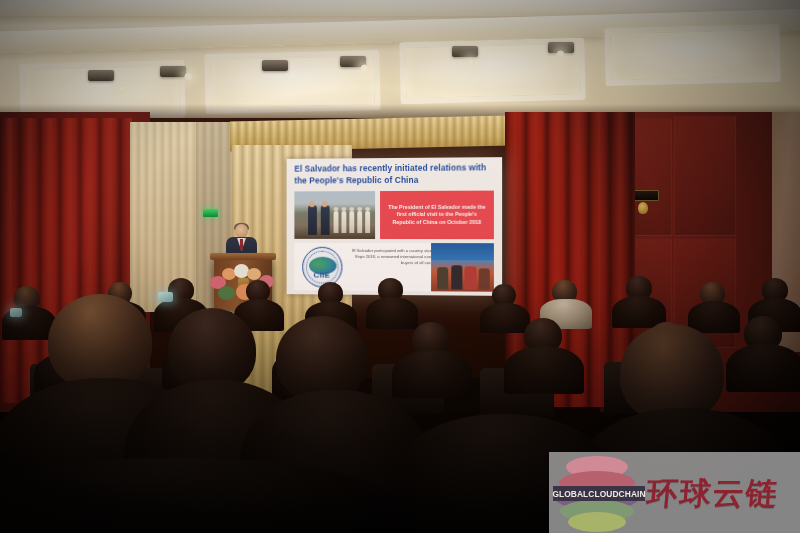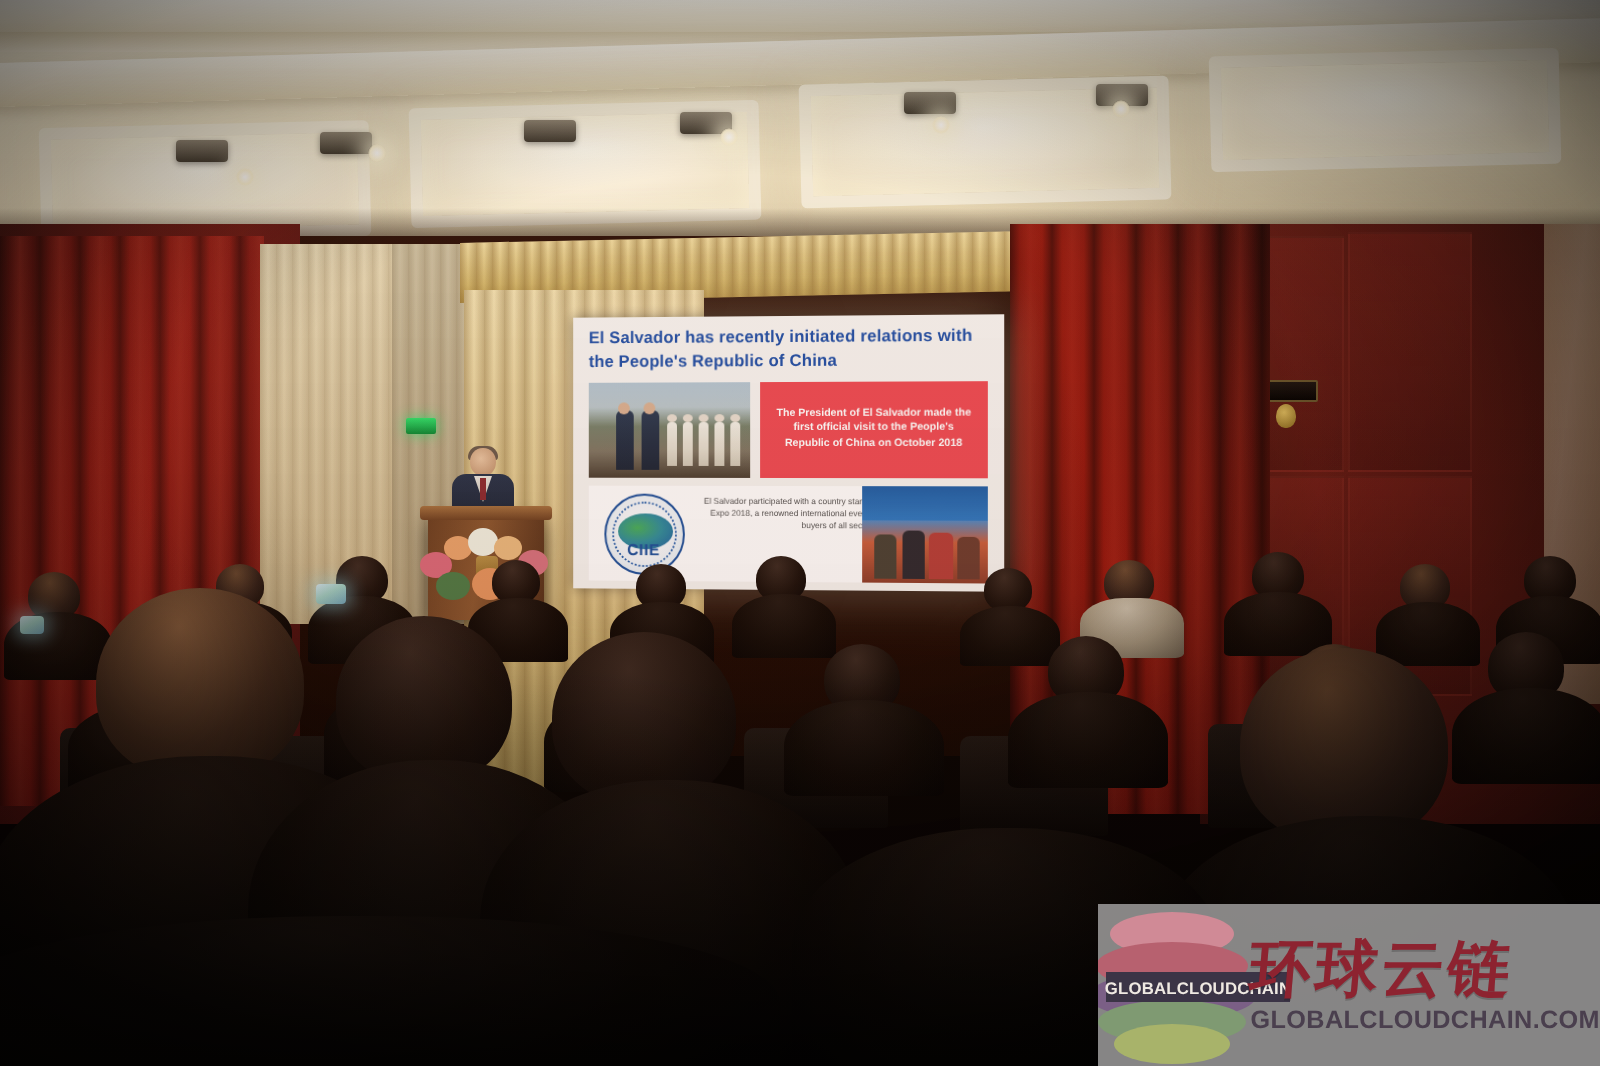--- a/index.html
+++ b/index.html
@@ -390,17 +390,16 @@
       <div class="wm-ell" style="top:19px; width:76px; height:24px; background:#b7616f;"></div>
       <div class="wm-ell" style="top:34px; width:84px; height:24px; background:#7b5f86;"></div>
       <div class="wm-ell" style="top:48px; width:74px; height:22px; background:#7f9a72;"></div>
       <div class="wm-ell" style="top:60px; width:58px; height:20px; background:#a8b36a;"></div>
       <div class="wm-band">
         <span>GLOBALCLOUDCHAIN</span>
       </div>
     </div>
     <div class="wm-right">
       <div class="wm-cn">环球云链</div>
-      <div class="wm-url">GLOBALCLOUDCHAIN.COM</div>
     </div>
   </div>
 
 </div>
 
 </body></html>

